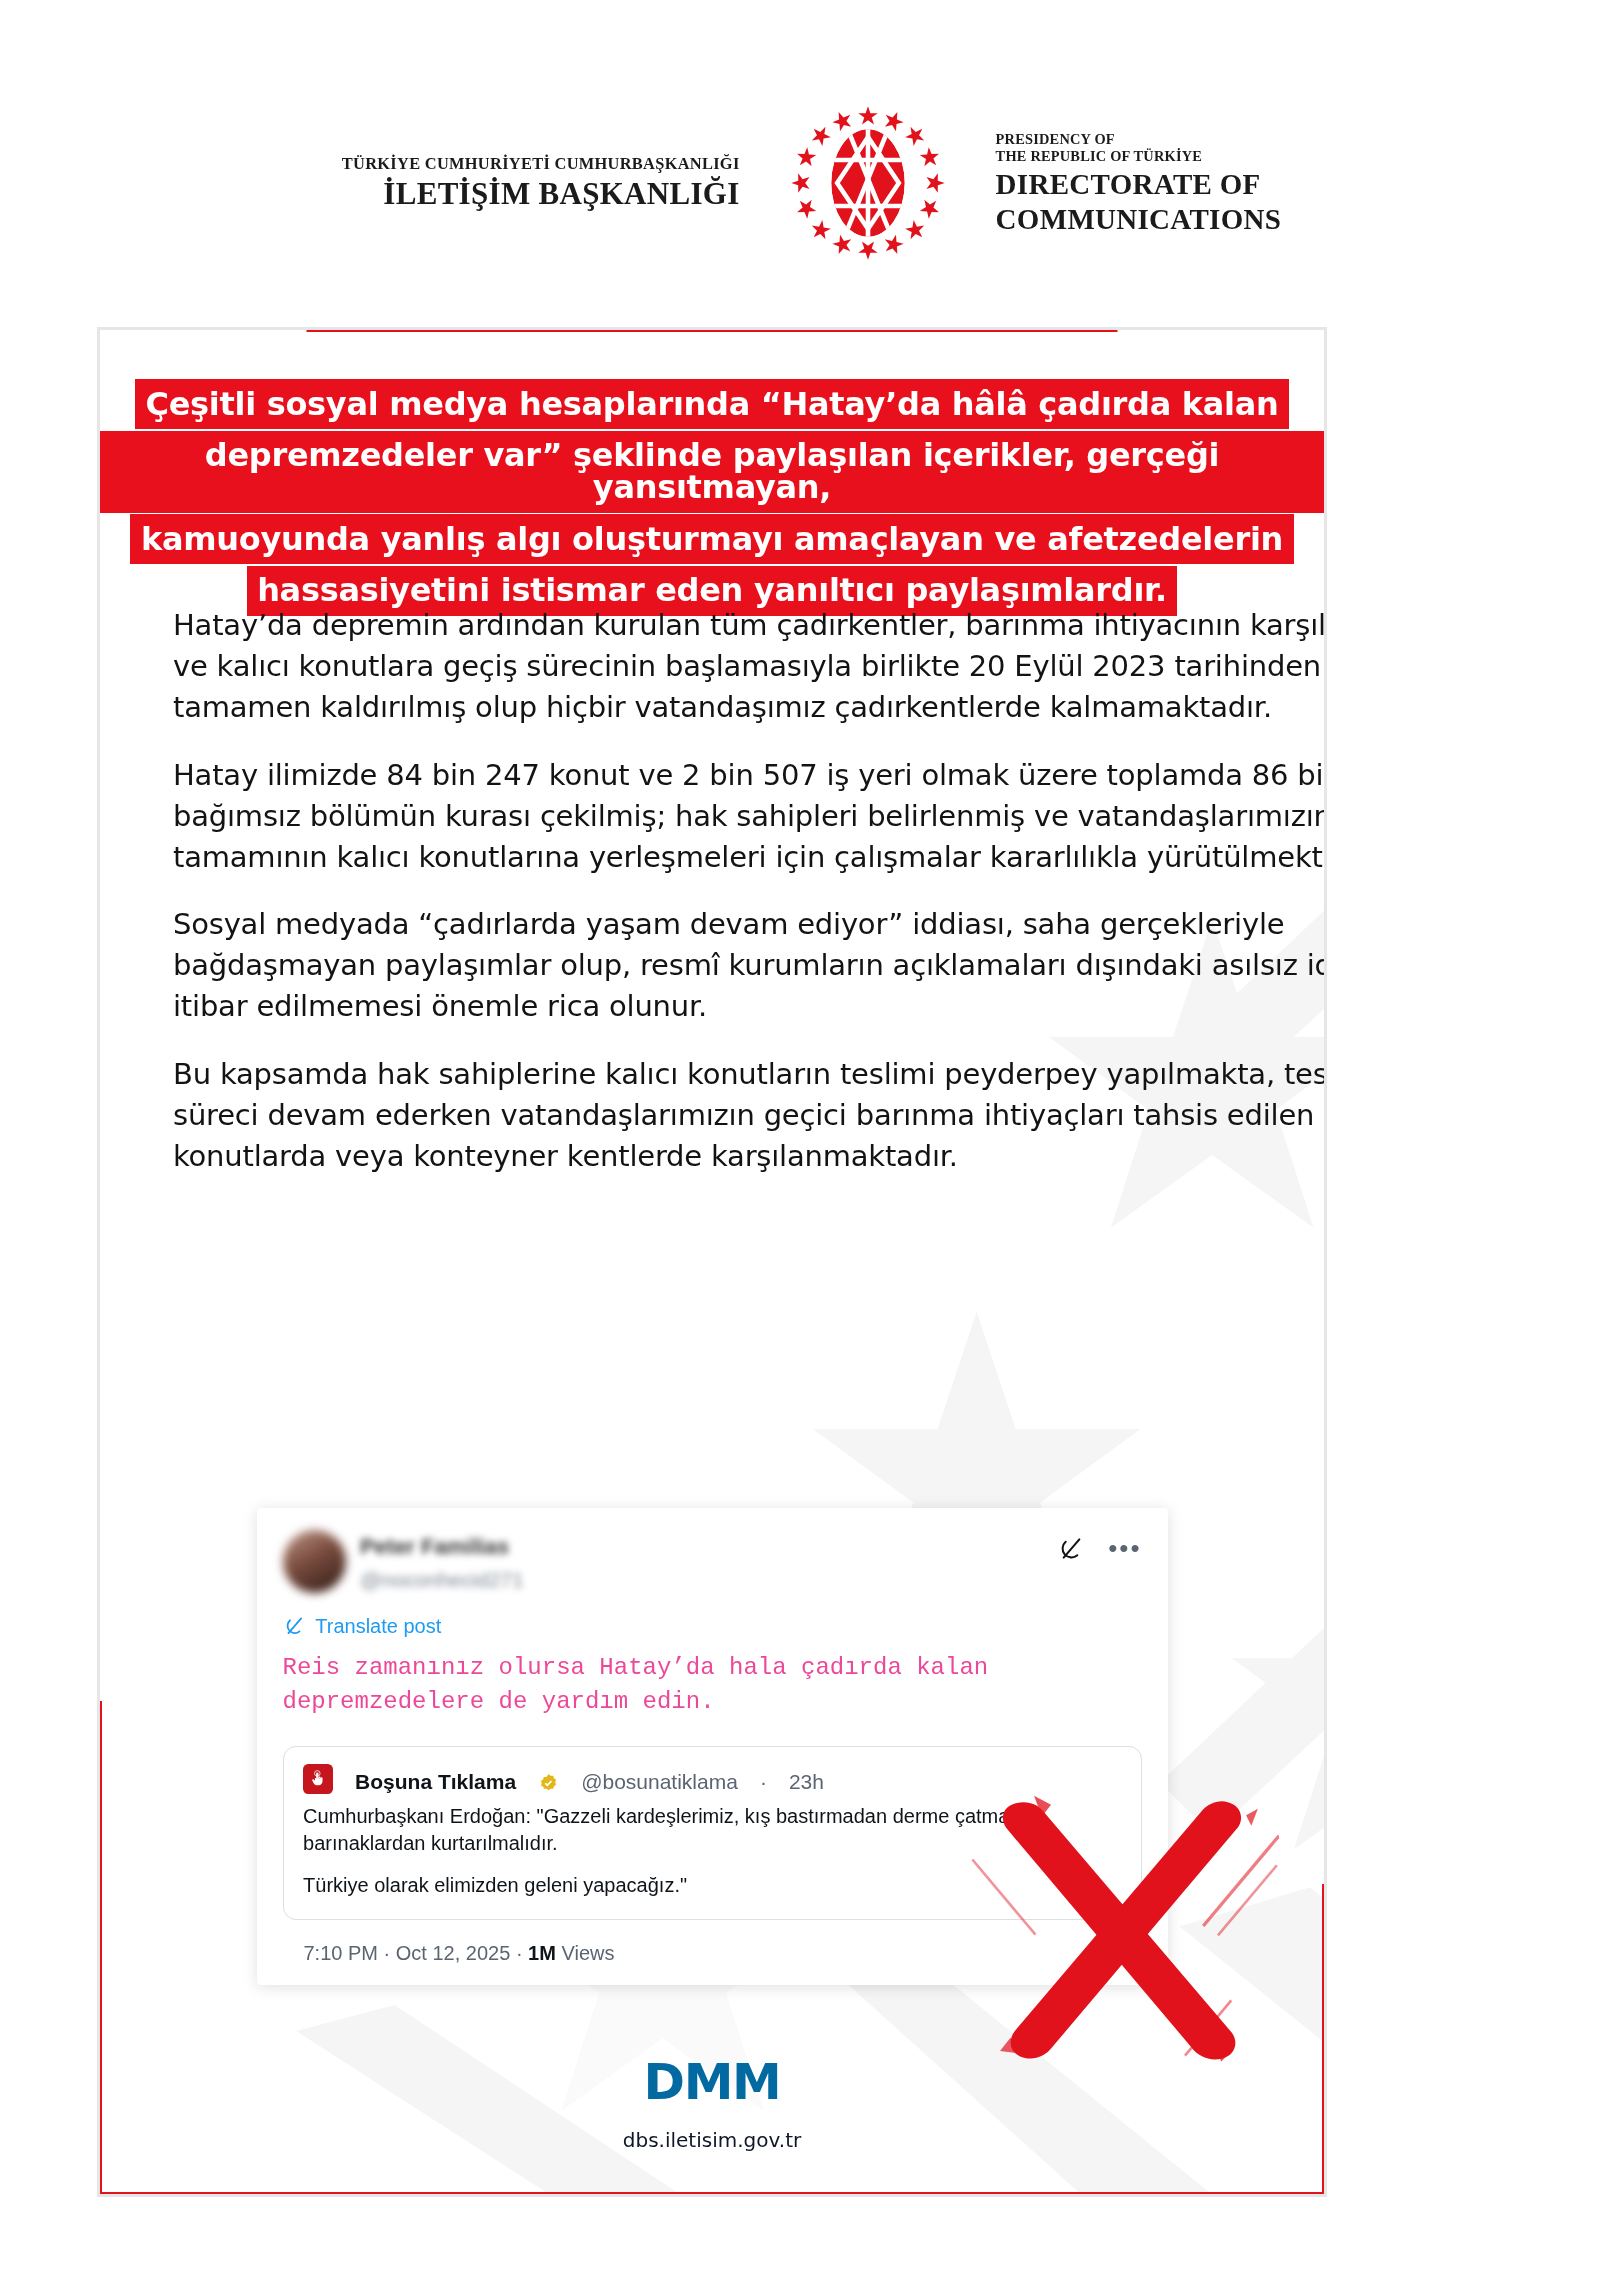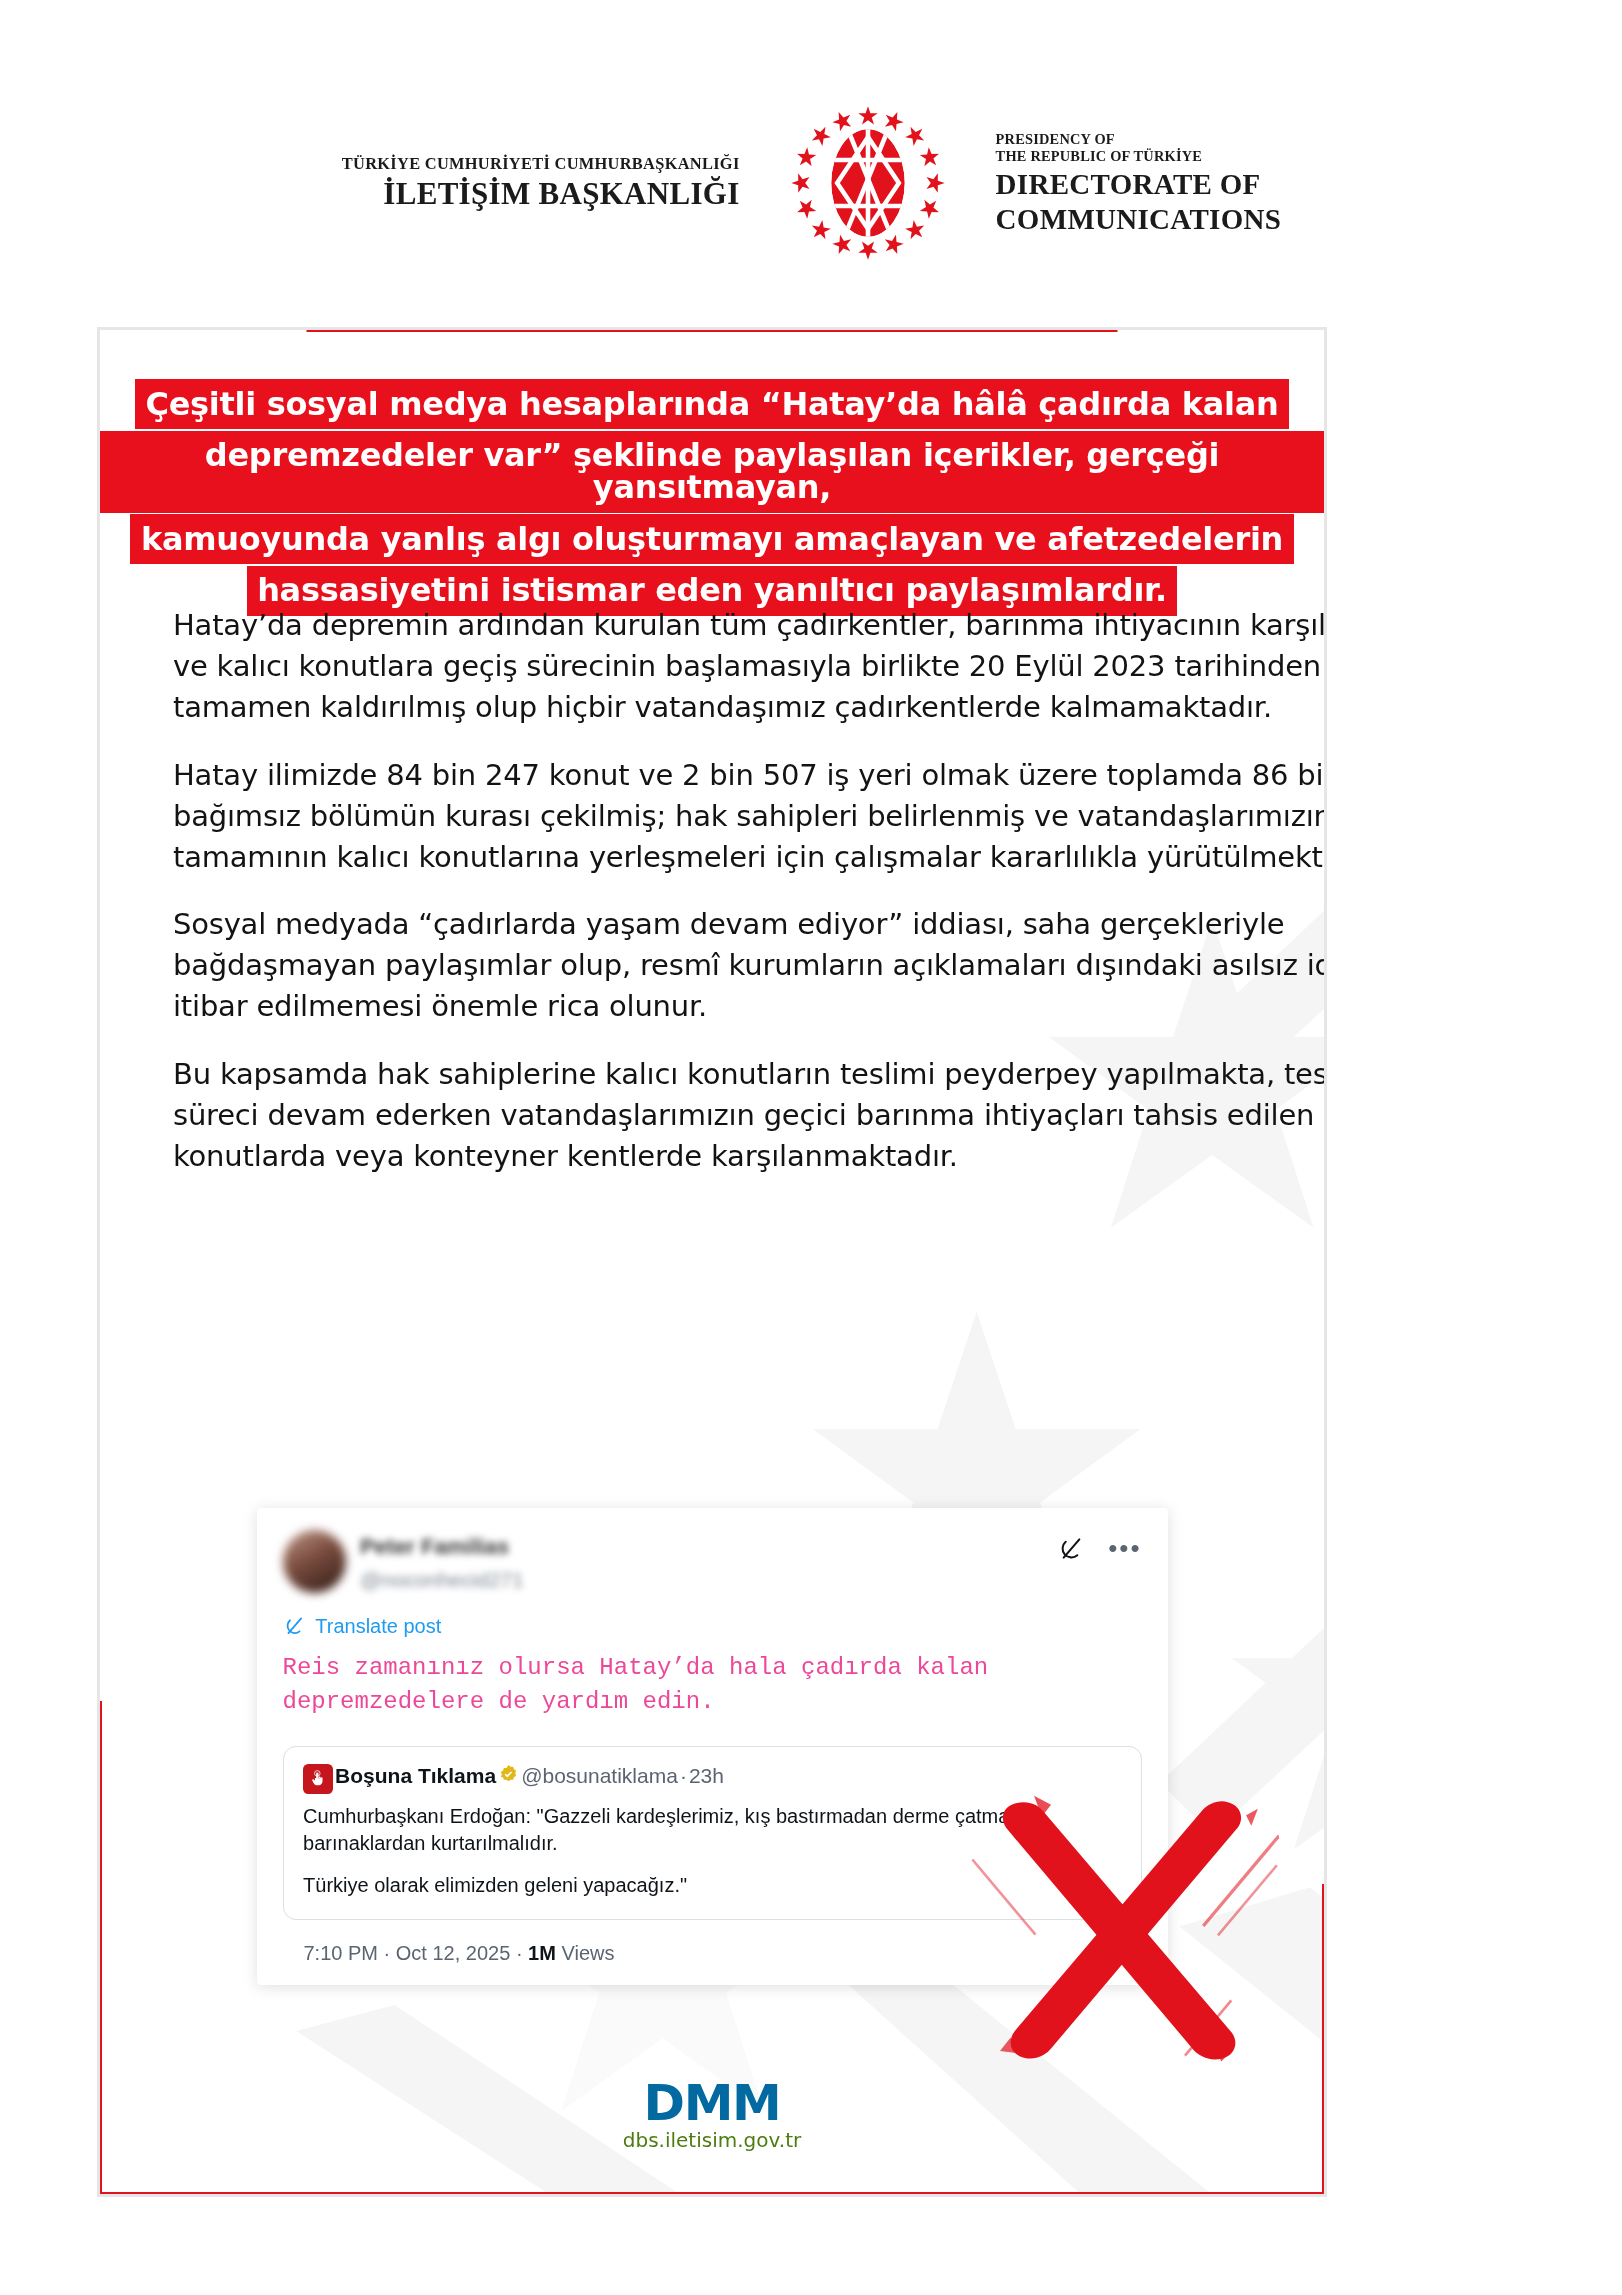--- a/index.html
+++ b/index.html
@@ -207,21 +207,21 @@
     font-family: Liberation Mono, monospace;
     font-size: 24px; color: #ec4899;
     line-height: 1.42; margin-top: 11.8px;
   }
   .quoted {
     margin-top: 26px;
     border: 1.3px solid #dbe0e4;
     border-radius: 13px;
     padding: 17px 19.6px 19.6px 19.6px;
   }
-  .q-head { display: flex; align-items: flex-start; gap: 2px; }
+  .q-head { display: flex; align-items: flex-end; gap: 22px; }
   .q-avatar {
     width: 30px; height: 30px; border-radius: 5.2px;
     background: #c4161c;
     display:flex; align-items:center; justify-content:center;
     flex: 0 0 30px;
   }
   .q-name {
     font-family: "Liberation Sans", sans-serif;
     font-weight: bold; font-size: 21px; color: #0f1419;
   }
@@ -260,22 +260,22 @@
     font-family: "DejaVu Sans", sans-serif;
     font-weight: bold;
     font-size: 50px;
     letter-spacing: -1.3px;
     color: #0369a1;
     line-height: 1;
   }
   .dmm-url {
     font-family: "DejaVu Sans", sans-serif;
     font-size: 20px;
-    color: #4d7c0f;
-    margin-top: 0;
+    color: #0f172a;
+    margin-top: 21px;
   }
 </style>
 </head>
 <body>
 
 <div class="page">
 
   <div class="header">
 
     <div class="hdr-left">

